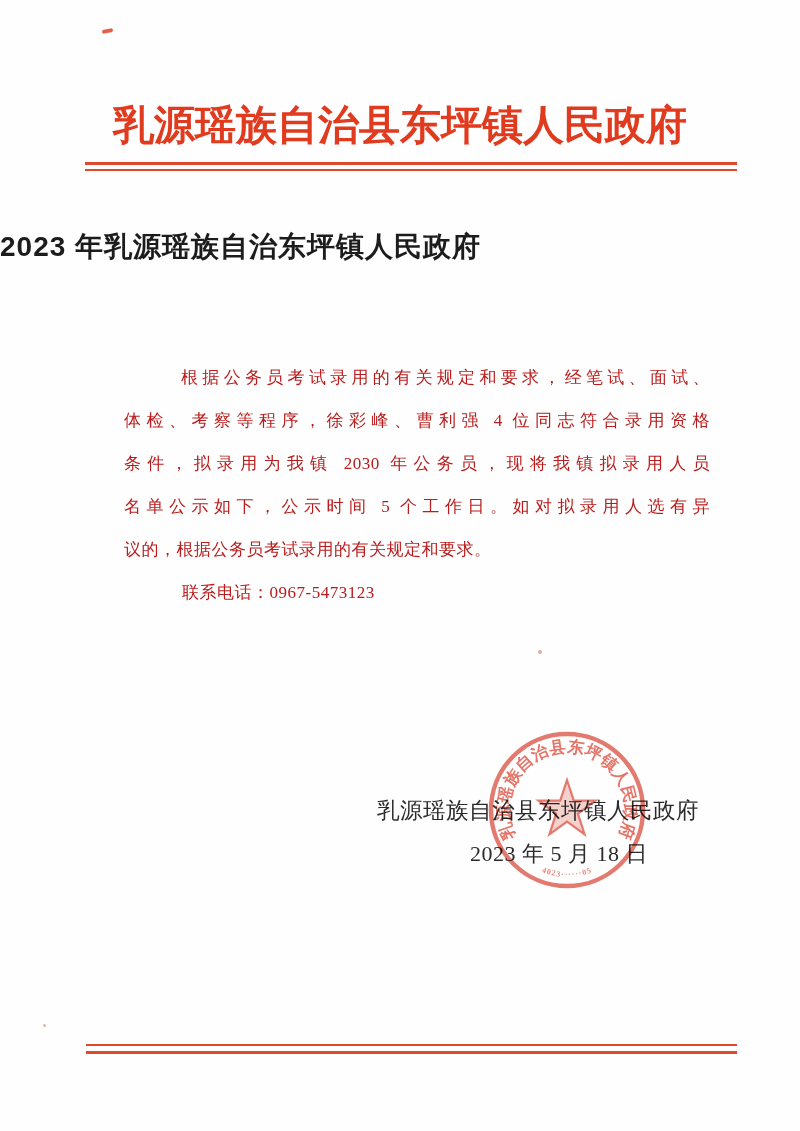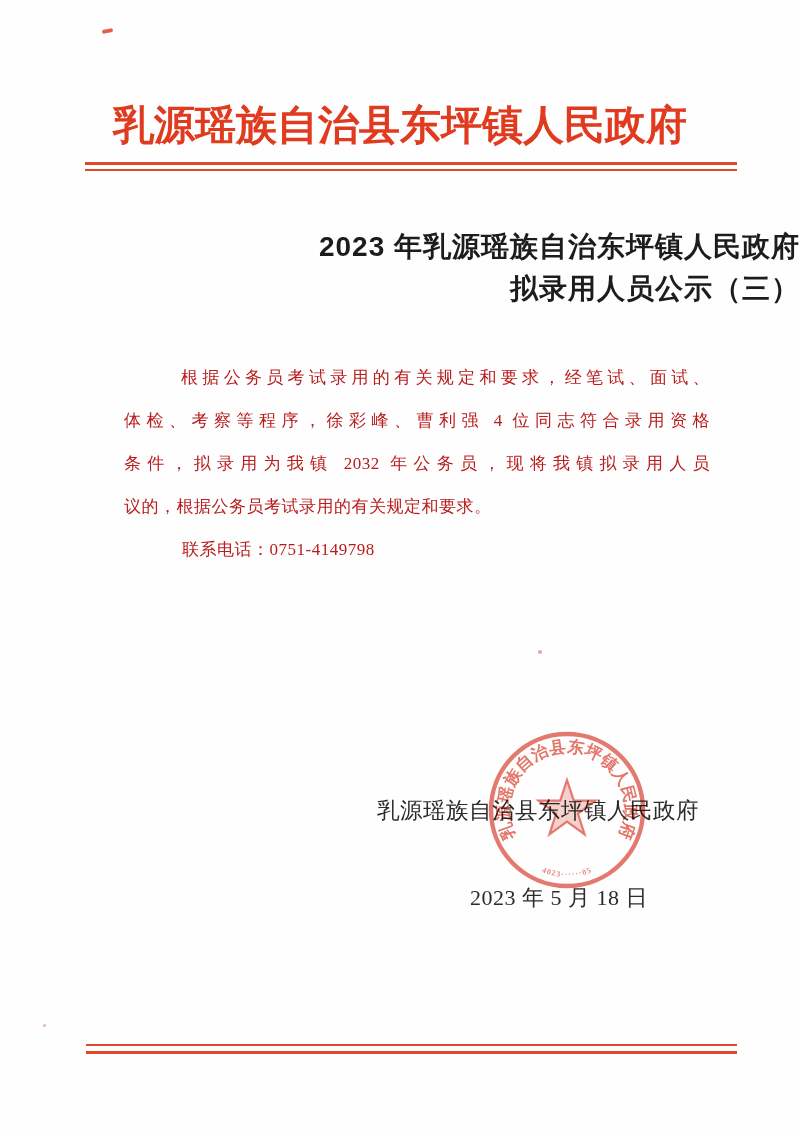--- a/index.html
+++ b/index.html
@@ -44,21 +44,21 @@
     border-top: 2px solid #e0482c;
     border-bottom: 3.5px solid #e0482c;
   }
 
   
   .doc-title {
     position: absolute;
     top: 226px;
     left: 0;
     width: 100%;
-    text-align: right;
+    text-align: left;
     font-family: "Liberation Sans", sans-serif;
     font-weight: bold;
     font-size: 28px;
     color: #1c1c1c;
     line-height: 42px;
     letter-spacing: 1px;
   }
 
   
   .body-block {
@@ -103,21 +103,20 @@
   }
   .sign-date {
     position: absolute;
     right: 152px;
     top: 839px;
     font-size: 22px;
     color: #2b2b2b;
     letter-spacing: 0.5px;
     z-index: 2;
     white-space: nowrap;
-    margin-top: 44px;
   }
 
   
   .seal {
     position: absolute;
     left: 485px;
     top: 728px;
     width: 164px;
     height: 164px;
     z-index: 3;
@@ -163,29 +162,29 @@
   <div class="speck-1"></div>
   <div class="speck-2"></div>
   <div class="speck-3"></div>
 
   <div class="letterhead">乳源瑶族自治县东坪镇人民政府</div>
 
   <div class="rule-top"></div>
 
   <div class="doc-title">
     <div>2023 年乳源瑶族自治东坪镇人民政府</div>
-    <div>拟录用人员公示（三）</div>
   </div>
 
   <div class="body-block">
     <div class="para-line justified indent">根据公务员考试录用的有关规定和要求，经笔试、面试、</div>
     <div class="para-line justified">体检、考察等程序，徐彩峰、曹利强 4 位同志符合录用资格</div>
-    <div class="para-line justified">条件，拟录用为我镇 2032 年公务员，现将我镇拟录用人员</div>
+    <div class="para-line justified">条件，拟录用为我镇 2030 年公务员，现将我镇拟录用人员</div>
+    <div class="para-line justified">名单公示如下，公示时间 5 个工作日。如对拟录用人选有异</div>
     <div class="para-line">议的，根据公务员考试录用的有关规定和要求。</div>
-    <div class="info-line">联系电话：0751-4149798</div>
+    <div class="info-line">联系电话：0967-5473123</div>
   </div>
 
   <div class="sign-org">乳源瑶族自治县东坪镇人民政府</div>
   <div class="sign-date">2023 年 5 月 18 日</div>
 
   <svg class="seal" viewBox="0 0 164 164">
     <defs>
       <path id="sealTopArc" d="M 34.5 115.3 A 58 58 0 1 1 129.5 115.3" fill="none"></path>
       <path id="sealBottomArc" d="M 38.9 133.3 A 67 67 0 0 0 125.1 133.3" fill="none"></path>
     </defs>

